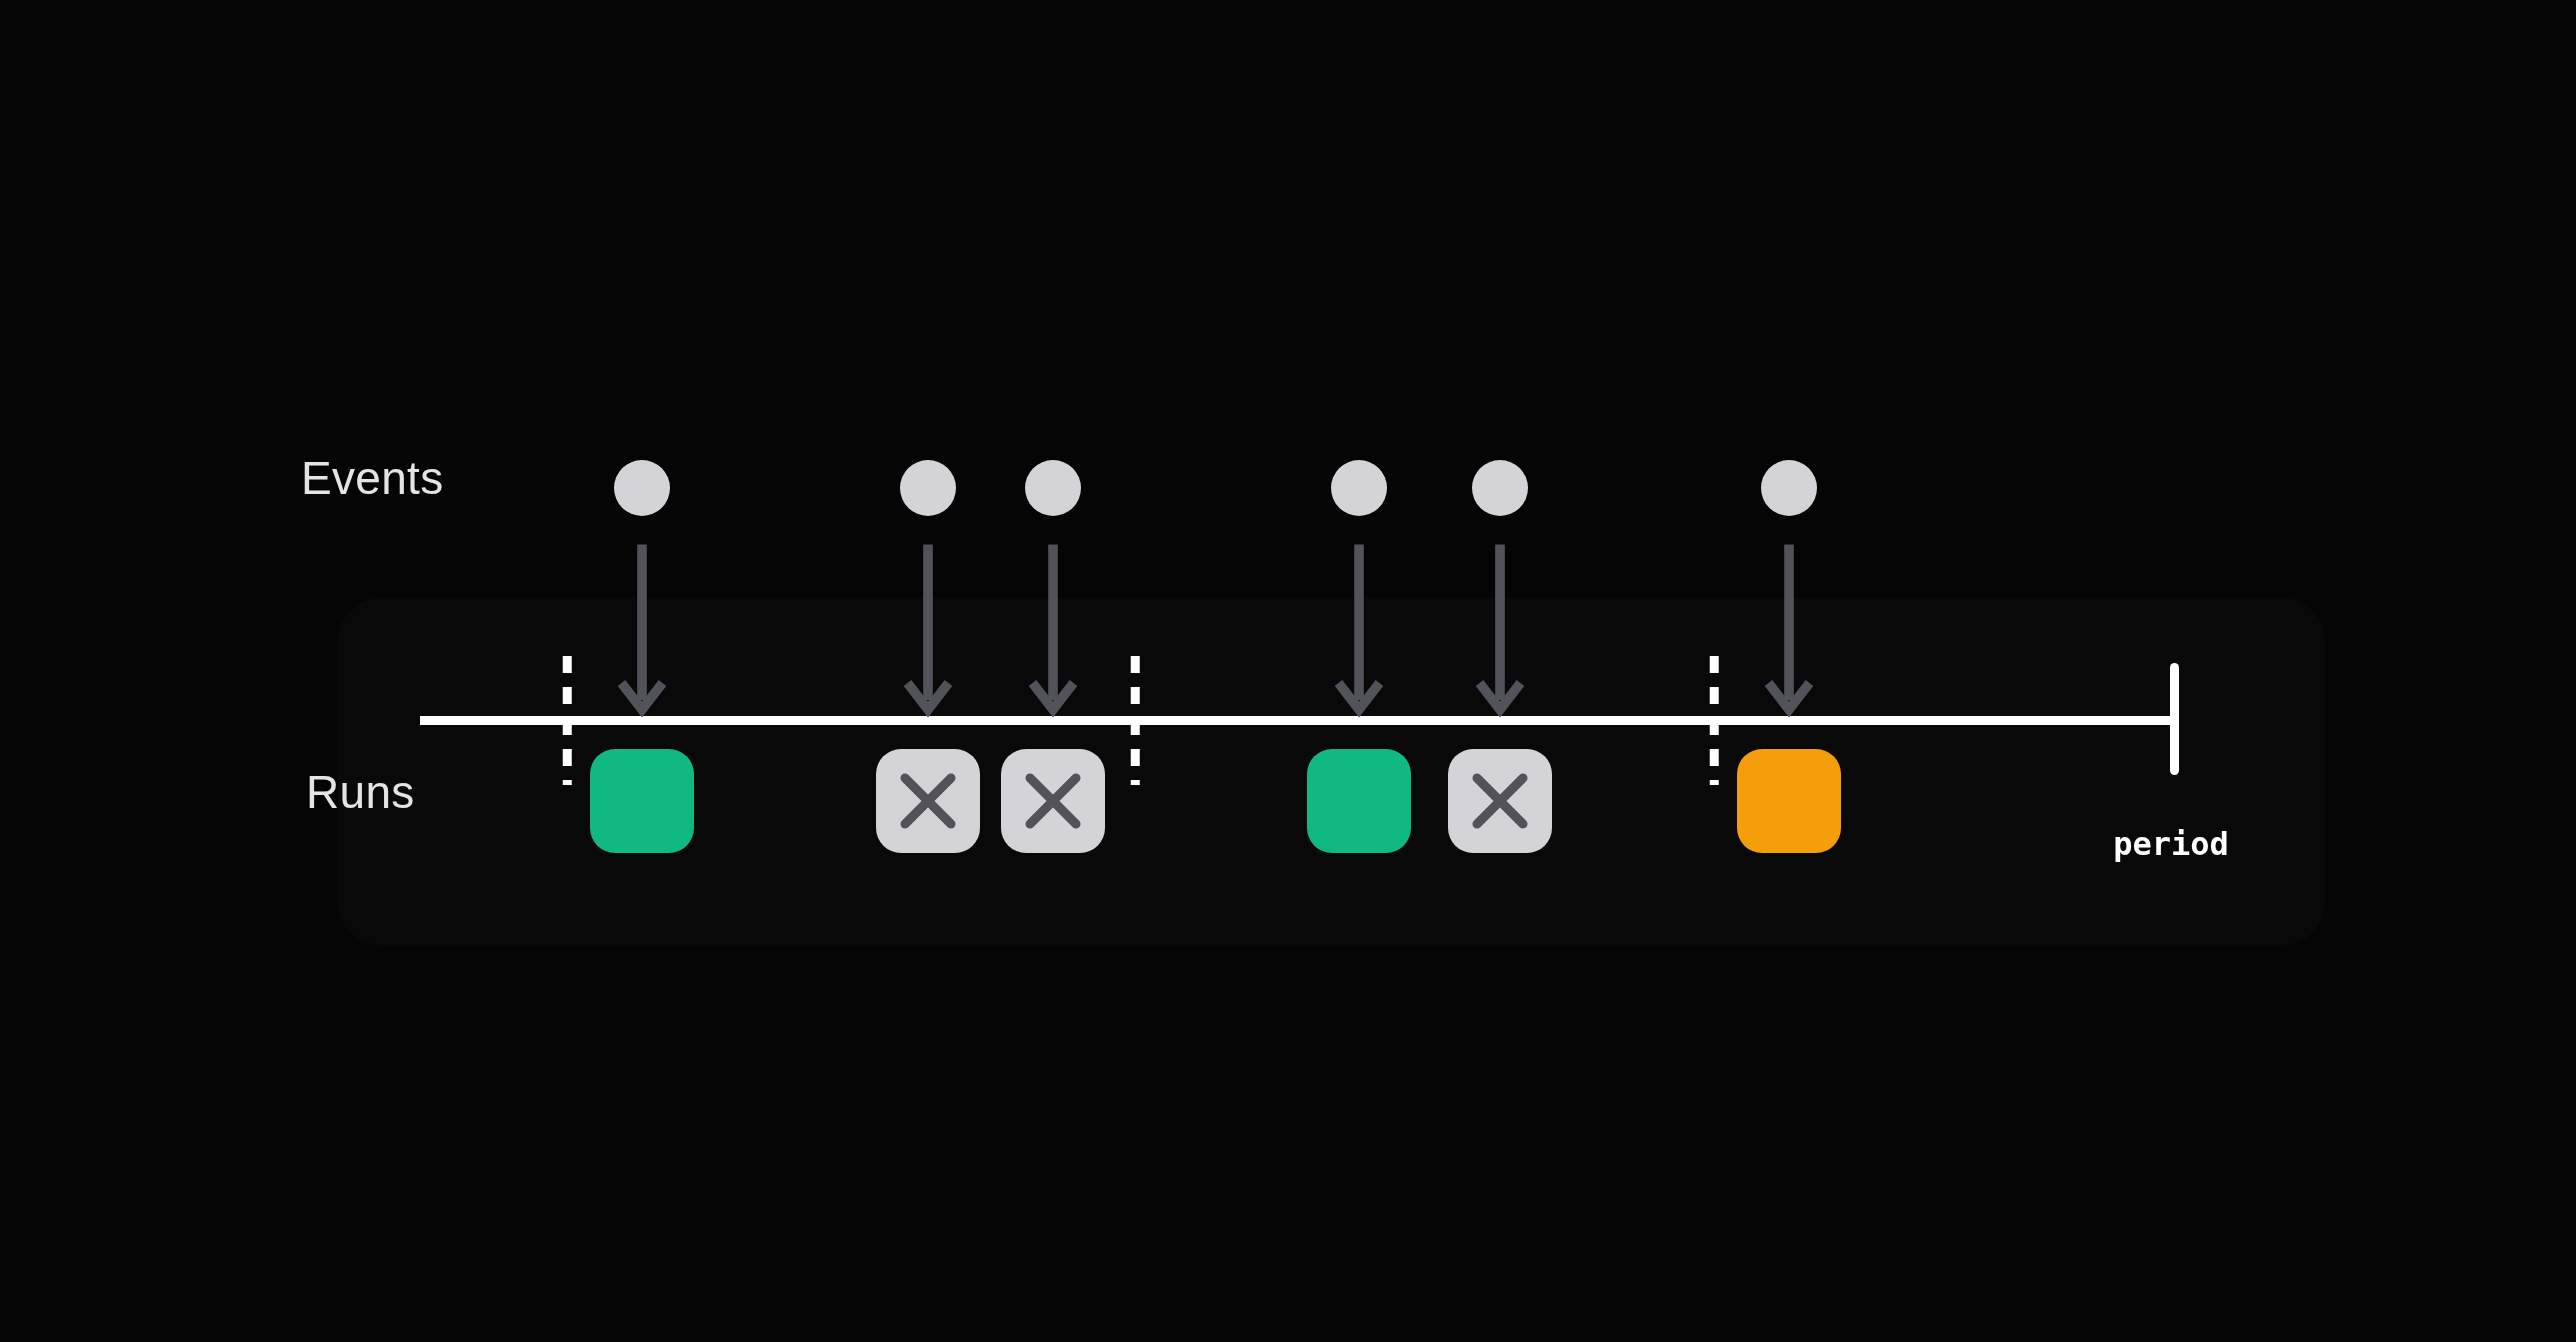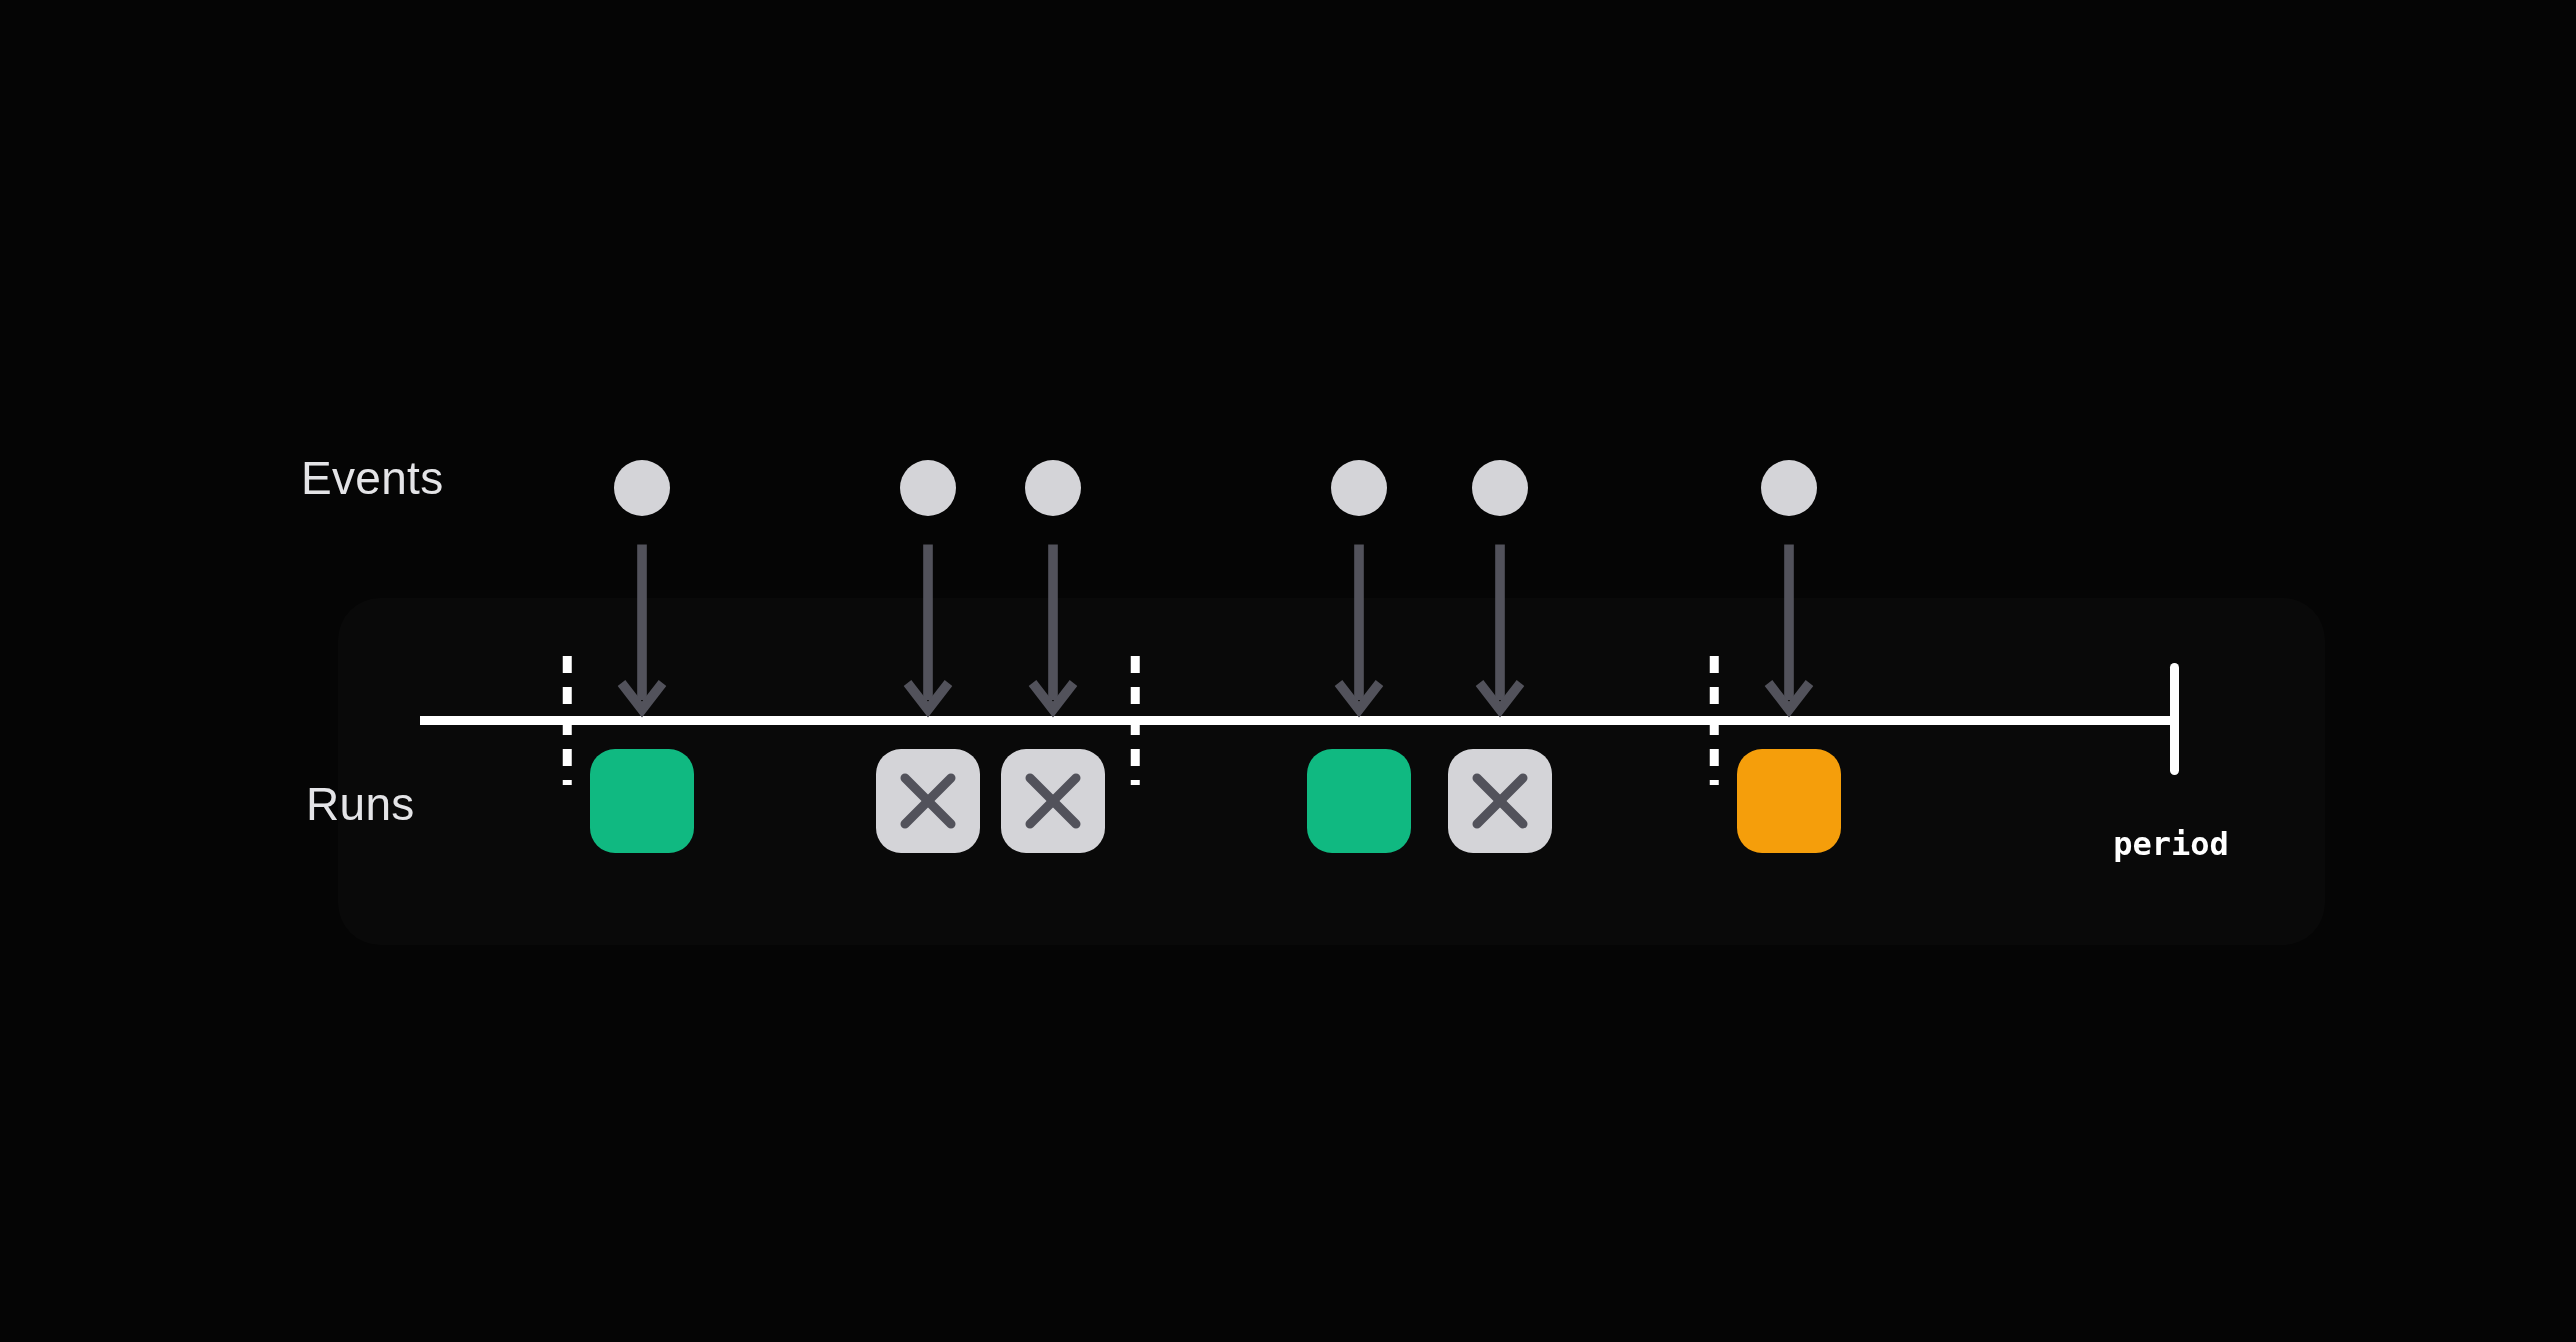--- a/index.html
+++ b/index.html
@@ -30,21 +30,21 @@
     border-radius:42px;
   }
   .row-label{
     position:absolute;
     color:var(--label-text);
     font-size:46px;
     line-height:1.15;
     letter-spacing:0.3px;
   }
   #events-label{left:301px;top:452px;}
-  #runs-label{left:306px;top:766px;margin-top:12px;}
+  #runs-label{left:306px;top:766px;}
   .timeline{
     position:absolute;left:420px;top:716px;width:1751px;height:8.5px;
     background:var(--timeline);
   }
   .end-tick{
     position:absolute;left:2170px;top:663px;width:9px;height:112px;
     background:var(--timeline);border-radius:4.8px;
   }
   .period-label{
     position:absolute;left:2171px;top:825px;transform:translateX(-50%);

